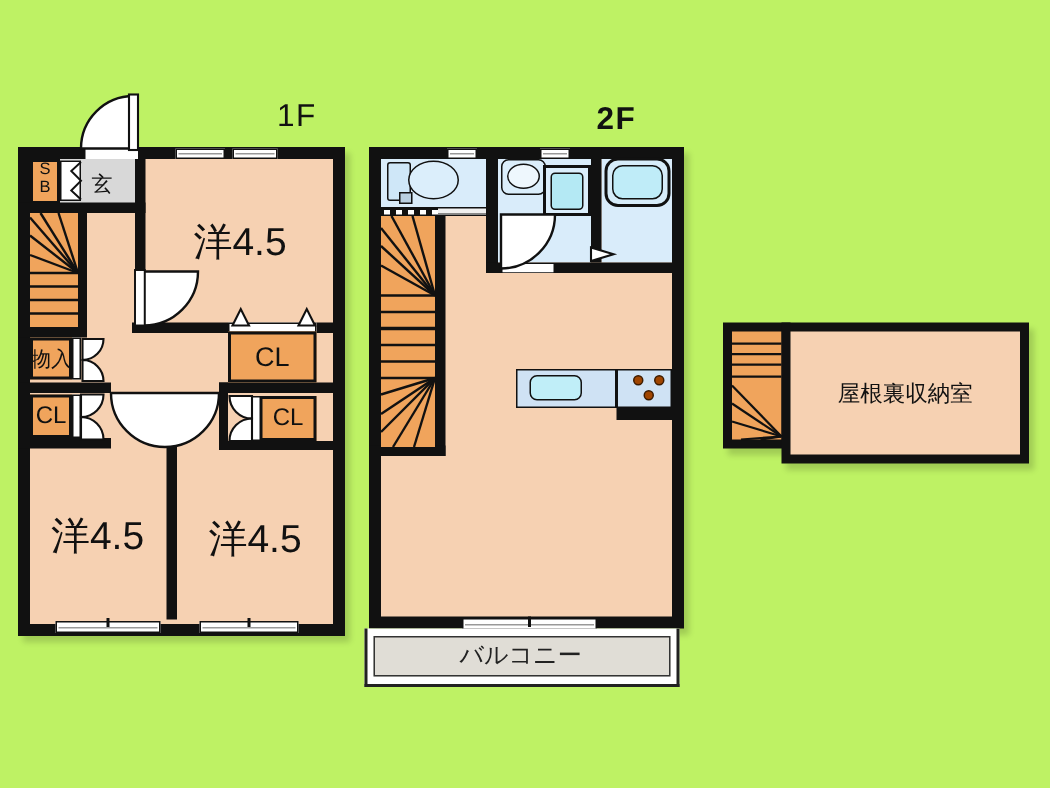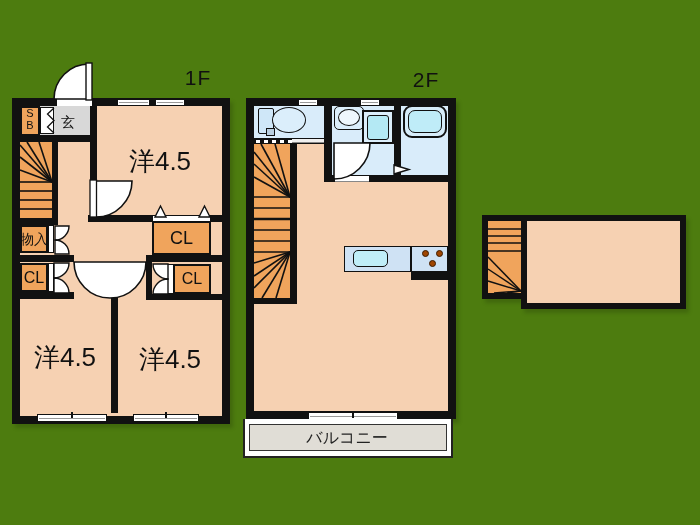--- a/index.html
+++ b/index.html
@@ -1,16 +1,16 @@
 <!DOCTYPE html>
 <html><head>
 <meta charset="utf-8">
 <style>
   html,body{margin:0;padding:0;background:#fff;}
-  #canvas{position:relative;width:700px;height:525px;background:#4d7c0f;overflow:hidden;
+  #canvas{position:relative;width:700px;height:525px;background:#bef264;overflow:hidden;
           font-family:"Liberation Sans","DejaVu Sans",sans-serif;}
   .abs{position:absolute;box-sizing:border-box;}
   .wall{position:absolute;background:#111;box-sizing:border-box;}
   .box{position:absolute;box-sizing:border-box;border:2px solid #111;}
   .lbl{position:absolute;box-sizing:border-box;display:flex;align-items:center;justify-content:center;
        color:#111;white-space:nowrap;line-height:1;}
   .win{position:absolute;background:#fff;border:1px solid #111;box-sizing:border-box;}
   .win::after{content:"";position:absolute;left:1px;right:1px;top:50%;height:1px;background:#999;}
   .tick{position:absolute;background:#111;}
   .shadow{box-shadow:3px 4px 4px rgba(0,0,0,0.16);}
@@ -75,21 +75,21 @@
   <div class="win" style="left:155px;top:98.5px;width:30px;height:7px;"></div>
   <div class="win" style="left:37px;top:413.5px;width:70px;height:8px;"></div>
   <div class="tick" style="left:71px;top:412px;width:2px;height:6px;"></div>
   <div class="win" style="left:133px;top:413.5px;width:66px;height:8px;"></div>
   <div class="tick" style="left:165px;top:412px;width:2px;height:6px;"></div>
 
   <div class="lbl" style="left:108px;top:145px;width:104px;height:32px;font-size:26px;font-weight:500;">洋4.5</div>
   <div class="lbl" style="left:22px;top:340px;width:86px;height:34px;font-size:26px;font-weight:500;">洋4.5</div>
   <div class="lbl" style="left:124px;top:342px;width:92px;height:34px;font-size:26px;font-weight:500;">洋4.5</div>
 
-  <div class="lbl" style="left:404px;top:66px;width:44px;height:26px;font-size:21px;font-weight:400;letter-spacing:1px;">2F</div>
+  <div class="lbl" style="left:389px;top:66px;width:44px;height:26px;font-size:21px;font-weight:700;letter-spacing:1px;">2F</div>
 
   <div class="abs shadow" style="left:246px;top:98px;width:210px;height:321px;background:#111;"></div>
   <div class="abs" style="left:254px;top:106px;width:194px;height:305px;background:#f6d1b2;"></div>
 
   <div class="abs" style="left:254px;top:106px;width:70px;height:32px;background:#d9ecfa;"></div>
   <div class="abs" style="left:332px;top:106px;width:62px;height:69px;background:#d9ecfa;"></div>
   <div class="abs" style="left:401px;top:106px;width:47px;height:69px;background:#d9ecfa;"></div>
 
   <div class="wall" style="left:324px;top:98px;width:8px;height:84px;"></div>
   <div class="wall" style="left:394px;top:98px;width:7px;height:77px;"></div>
@@ -130,20 +130,21 @@
 
 
   <div class="abs" style="left:243px;top:419px;width:210px;height:39px;background:#fff;border:2px solid #222;border-top:none;"></div>
   <div class="abs" style="left:249px;top:424px;width:198px;height:27px;background:#e0ddd6;border:1.5px solid #333;"></div>
   <div class="lbl" style="left:249px;top:424px;width:196px;height:27px;font-size:16px;color:#222;">バルコニー</div>
 
   <div class="abs shadow" style="left:482px;top:215px;width:45px;height:84px;background:#111;"></div>
   <div class="abs" style="left:488px;top:221px;width:33px;height:72px;background:#f0a45c;"></div>
   <div class="abs shadow" style="left:521px;top:215px;width:165px;height:94px;background:#111;"></div>
   <div class="abs" style="left:527px;top:221px;width:153px;height:82px;background:#f6d1b2;"></div>
+  <div class="lbl" style="left:529px;top:252px;width:149px;height:20px;font-size:15px;font-weight:500;">屋根裏収納室</div>
 
   <svg width="700" height="525">
 
     <path d="M 89,64 A 35,35 0 0 0 54,99 L 89,99 Z" fill="#fff" stroke="#111" stroke-width="1.6"></path>
     <rect x="86" y="63" width="6" height="37" fill="#fff" stroke="#111" stroke-width="1.4"></rect>
 
     <path d="M 96,181 L 96,217 A 36,36 0 0 0 132,181 Z" fill="#fff" stroke="#111" stroke-width="1.6"></path>
     <rect x="90" y="180" width="6.5" height="37" fill="#fff" stroke="#111" stroke-width="1.3"></rect>
 
     <path d="M 74,262 A 36,36 0 0 0 146,262 Z" fill="#fff" stroke="#111" stroke-width="1.6"></path>

